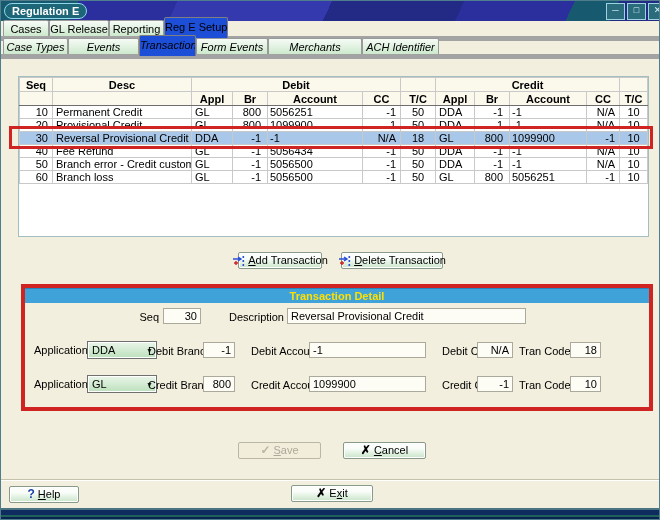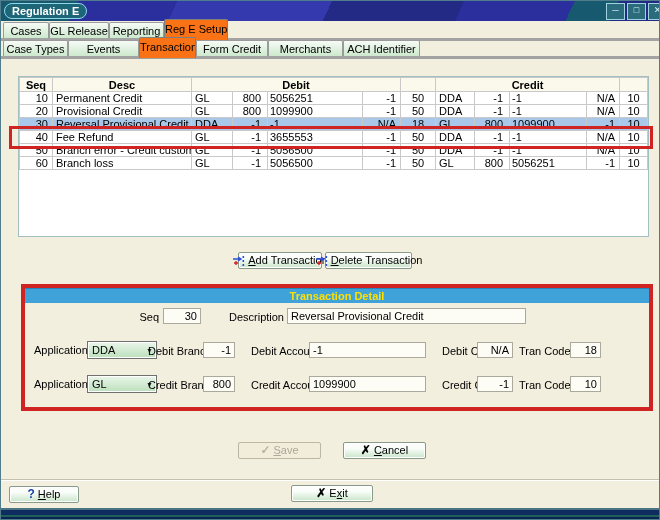--- a/index.html
+++ b/index.html
@@ -18,32 +18,32 @@
     position:absolute;left:3px;top:2px;height:14px;line-height:14px;
     padding:0 7px;border:1px solid #8FD8EA;border-radius:8px;
     background:#1D6678;color:#FFFFFF;font-weight:bold;font-size:11px;
   }
   .win-controls{position:absolute;right:-6px;top:2px;display:flex;gap:2px;}
   .wbtn{
     width:17px;height:15px;background:#2A6B7C;border:1px solid #9ED2E0;
     color:#D7F2F8;font-size:9px;line-height:13px;text-align:center;display:inline-block;
   }
   
-  .tabrow{position:absolute;left:0;width:660px;height:18px;border-bottom:3px solid #a3a3a3;display:flex;align-items:flex-end;padding-left:2px;box-sizing:border-box;}
+  .tabrow{position:absolute;left:0;width:660px;height:18px;border-bottom:5px solid #a3a3a3;display:flex;align-items:flex-end;padding-left:2px;box-sizing:border-box;}
   .row1{top:22px;}
-  .row2{top:40px;}
+  .row2{top:40px;font-style:italic;}
   .tab{
     height:16px;line-height:16px;text-align:center;box-sizing:border-box;
     border:1px solid #9A9A9A;border-bottom:none;border-radius:2px 2px 0 0;
     background:linear-gradient(to bottom,#F6FBF6,#CDE9CD);
     cursor:default;overflow:hidden;white-space:nowrap;
   }
   .tab.active{
     position:relative;top:2px;height:21px;line-height:19px;
-    background:#f97316;border:1px solid #7F7F7F;border-bottom:none;z-index:3;
+    background:#1d4ed8;border:1px solid #7F7F7F;border-bottom:none;z-index:3;
   }
   
   .table-wrap{
     position:absolute;left:17px;top:75px;width:631px;height:161px;
     background:#FFFFFF;border:1px solid #A3BEC0;box-sizing:border-box;overflow:hidden;
   }
   table.grid{border-collapse:collapse;width:100%;table-layout:fixed;font-size:11px;}
   table.grid th, table.grid td{
     border:1px solid #C9C9C9;padding:0 2px;overflow:hidden;white-space:nowrap;box-sizing:border-box;
   }
@@ -129,22 +129,22 @@
     <div class="tab" style="width:46px">Cases</div>
     <div class="tab" style="width:60px">GL Release</div>
     <div class="tab" style="width:55px">Reporting</div>
     <div class="tab active" style="width:64px">Reg E Setup</div>
   </div>
 
   <div class="tabrow row2">
     <div class="tab" style="width:65px">Case Types</div>
     <div class="tab" style="width:71px">Events</div>
     <div class="tab active" style="width:57px">Transactions</div>
-    <div class="tab" style="width:72px">Form Credit</div>
-    <div class="tab" style="width:75px">Merchants</div>
+    <div class="tab" style="width:72px">Form Events</div>
+    <div class="tab" style="width:94px">Merchants</div>
     <div class="tab" style="width:77px">ACH Identifier</div>
   </div>
 
   <div class="table-wrap">
     <table class="grid">
       <colgroup>
         <col style="width:33px">
           <col style="width:139px">
           <col style="width:41px">
           <col style="width:35px">
@@ -159,20 +159,34 @@
       </colgroup>
       <thead>
         <tr class="h1">
           <th>Seq</th>
           <th>Desc</th>
           <th colspan="4">Debit</th>
           <th></th>
           <th colspan="4">Credit</th>
           <th></th>
         </tr>
+        <tr class="h2">
+          <th></th>
+          <th></th>
+          <th>Appl</th>
+          <th>Br</th>
+          <th>Account</th>
+          <th>CC</th>
+          <th>T/C</th>
+          <th>Appl</th>
+          <th>Br</th>
+          <th>Account</th>
+          <th>CC</th>
+          <th>T/C</th>
+        </tr>
       </thead>
       <tbody>
           <tr>
             <td>10</td>
             <td>Permanent Credit</td>
             <td>GL</td>
             <td>800</td>
             <td>5056251</td>
             <td>-1</td>
             <td>50</td>
@@ -208,21 +222,21 @@
             <td>800</td>
             <td>1099900</td>
             <td>-1</td>
             <td>10</td>
           </tr>
           <tr>
             <td>40</td>
             <td>Fee Refund</td>
             <td>GL</td>
             <td>-1</td>
-            <td>3655553</td>
+            <td>5056434</td>
             <td>-1</td>
             <td>50</td>
             <td>DDA</td>
             <td>-1</td>
             <td>-1</td>
             <td>N/A</td>
             <td>10</td>
           </tr>
           <tr>
             <td>50</td>
@@ -261,21 +275,21 @@
   <div class="gbtn" style="left:237px;top:251px;width:84px">
     <svg class="rowicon" viewBox="0 0 13 12">
       <path d="M1 4 h7 M6 2 l3 2 -3 2" stroke="#2B4FD8" stroke-width="1.4" fill="none"></path>
       <path d="M2 8 h4 M4 6 v4" stroke="#D02423" stroke-width="1.4" fill="none"></path>
       <rect x="10.5" y="1" width="1.6" height="2" fill="#2B4FD8"></rect>
         <rect x="10.5" y="5" width="1.6" height="2" fill="#2B4FD8"></rect>
         <rect x="10.5" y="9" width="1.6" height="2" fill="#2B4FD8"></rect>
     </svg>
     <span><u>A</u>dd Transaction</span>
   </div>
-  <div class="gbtn" style="left:324px;top:251px;width:87px">
+  <div class="gbtn" style="left:340px;top:251px;width:102px">
     <svg class="rowicon" viewBox="0 0 13 12">
       <path d="M1 4 h7 M6 2 l3 2 -3 2" stroke="#2B4FD8" stroke-width="1.4" fill="none"></path>
       <path d="M2 8 h4 M4 6 v4" stroke="#D02423" stroke-width="1.4" fill="none"></path>
       <rect x="10.5" y="1" width="1.6" height="2" fill="#2B4FD8"></rect>
         <rect x="10.5" y="5" width="1.6" height="2" fill="#2B4FD8"></rect>
         <rect x="10.5" y="9" width="1.6" height="2" fill="#2B4FD8"></rect>
     </svg>
     <span><u>D</u>elete Transaction</span>
   </div>
 

